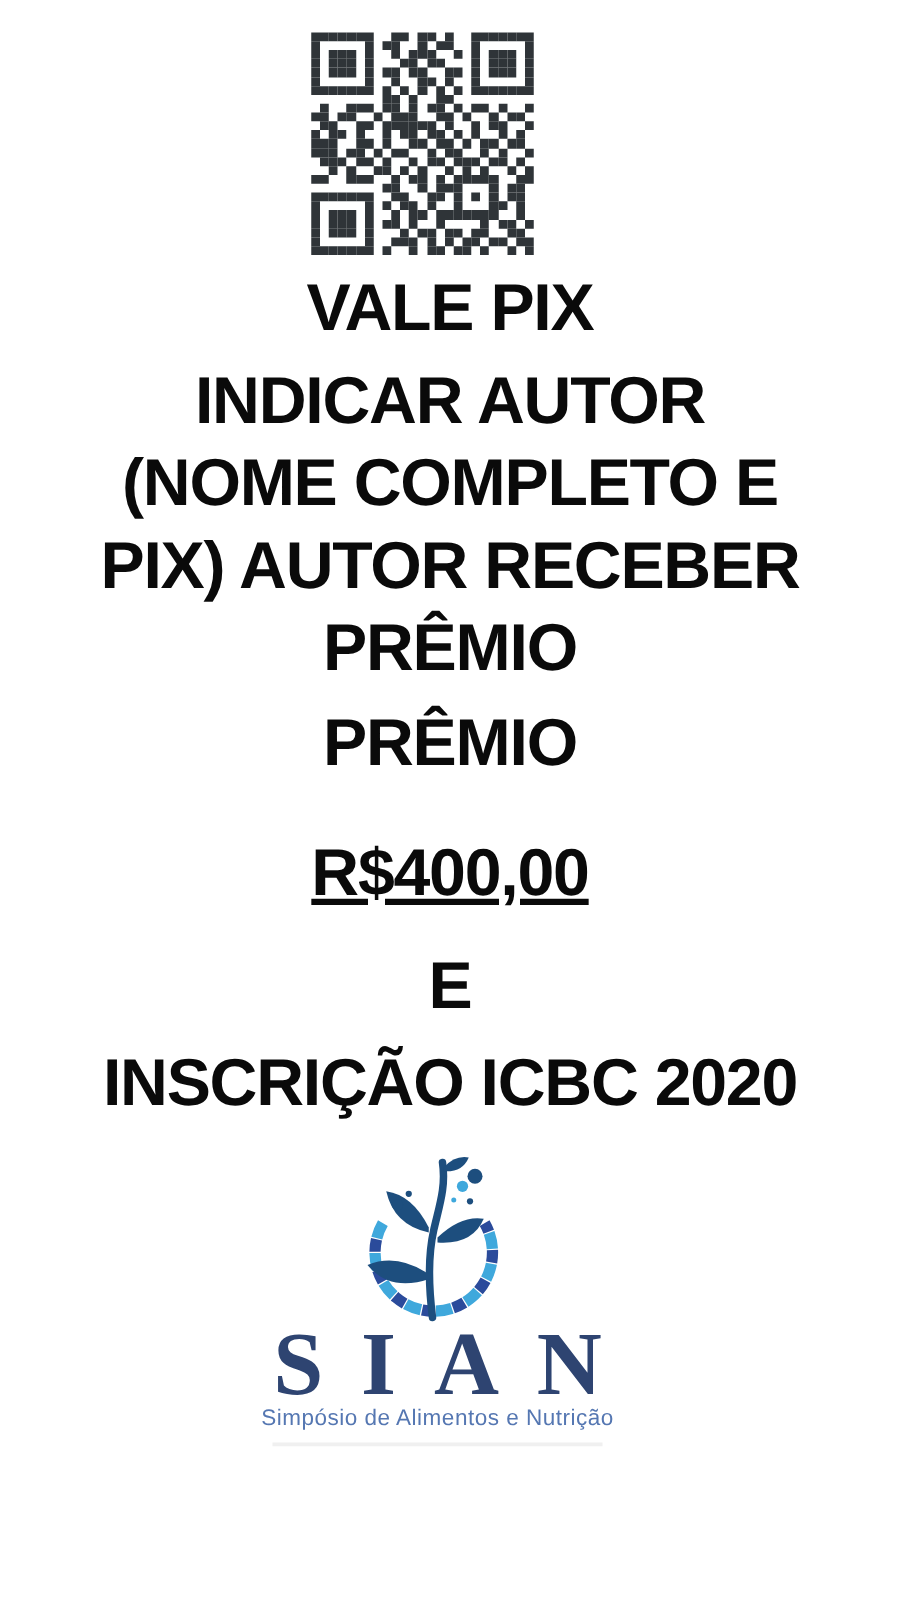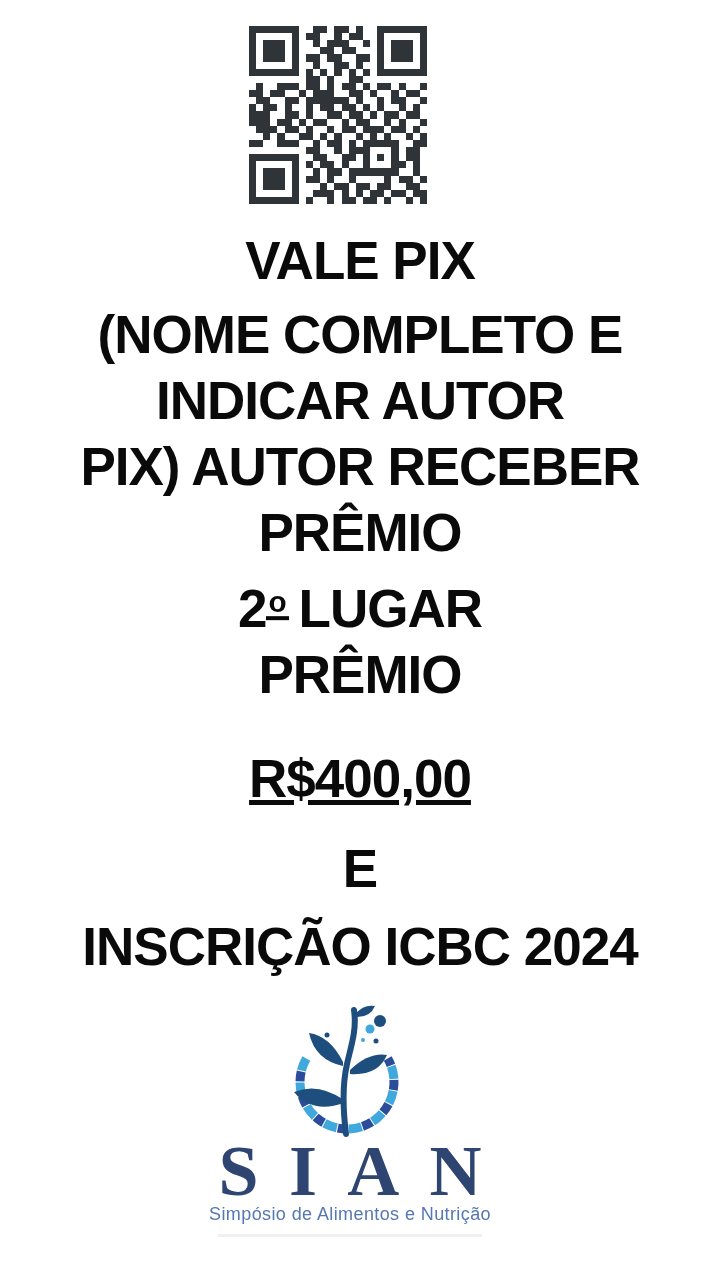--- a/index.html
+++ b/index.html
@@ -19,21 +19,21 @@
     width:178px; height:178px;
     margin:26px auto 0; position:relative; left:-22px;
   }
   #qr .m{ background:var(--qr); }
   
   .line{
     font-weight:700; font-size:53px; line-height:66px;
     letter-spacing:-1px; color:var(--tx); text-align:center;
     white-space:nowrap;
   }
-  .title{ margin-top:24px; }
+  .title{ margin-top:10px; }
   .para-author{ margin-top:8px; }
   .para-award{ margin-top:10px; }
   .para-prize{ margin-top:38px;text-decoration:underline; }
   .para-conj{ margin-top:24px; }
   .para-inscr{ margin-top:12px; }
   .ordinal{
     display:inline-block; font-size:0.56em; line-height:0.85;
     transform:translateY(-0.5em);
     border-bottom:4px solid currentColor; padding:0 2px 2px;
     letter-spacing:0;
@@ -687,36 +687,35 @@
       <div></div>
       <div></div>
       <div class="m"></div>
       <div></div>
       <div class="m"></div>
     </div>
 
   <div class="line title">VALE PIX</div>
 
   <div class="para-author">
+    <div class="line">INDICAR AUTOR</div>
     <div class="line">(NOME COMPLETO E</div>
-    <div class="line">INDICAR AUTOR</div>
     <div class="line">PIX) AUTOR RECEBER</div>
     <div class="line">PRÊMIO</div>
   </div>
 
   <div class="para-award">
-    <div class="line"><span>2</span><span class="ordinal">o</span><span class="award-word">LUGAR</span></div>
     <div class="line">PRÊMIO</div>
   </div>
 
   <div class="line para-prize">R$400,00</div>
 
   <div class="line para-conj">E</div>
 
-  <div class="line para-inscr">INSCRIÇÃO ICBC 2024</div>
+  <div class="line para-inscr">INSCRIÇÃO ICBC 2020</div>
 
   <div class="logo">
     <svg width="132" height="140" viewBox="0 0 132 140">
       <g fill="none">
         <path class="dna-light" d="M22.3 58.5 A47 47 0 1 0 103.7 58.5" stroke-width="9" stroke-dasharray="13 12"></path>
         <path class="dna-dark" d="M22.3 58.5 A47 47 0 1 0 103.7 58.5" stroke-width="9" stroke-dasharray="10 15" stroke-dashoffset="-14"></path>
       </g>
       <g>
         <path class="stem" fill="none" stroke-width="6" stroke-linecap="round" d="M62 134 C 59 110 58 86 63 64 C 67 46 73 30 70 10"></path>
         <path class="plantf" d="M60 100 Q 34 82 10 92 Q 28 114 60 103 Z"></path>

